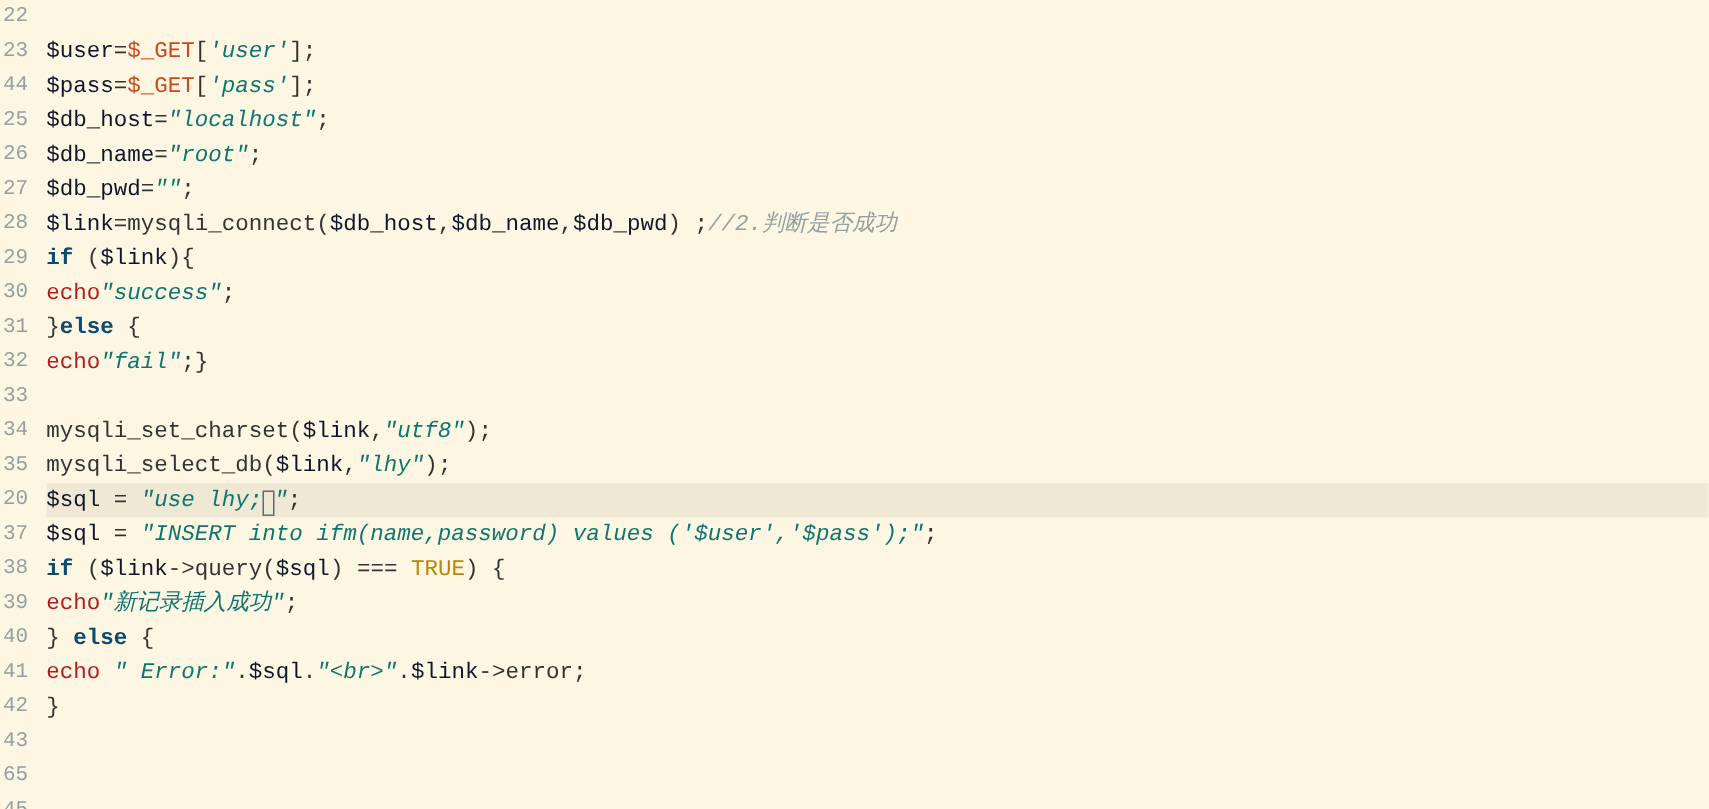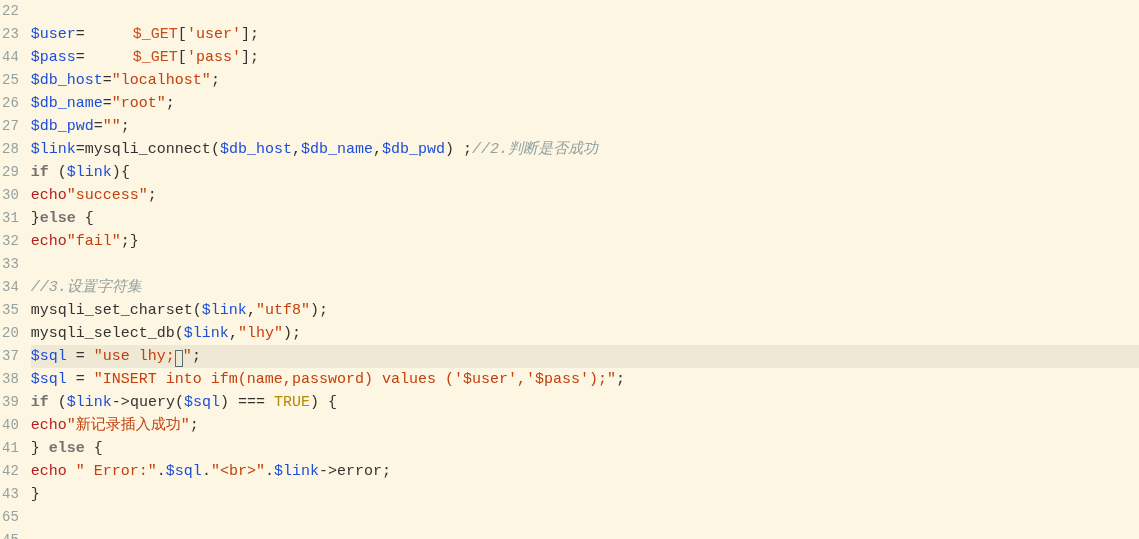--- a/index.html
+++ b/index.html
@@ -46,26 +46,26 @@
       background: #eee8d5;
     }
     .cursor-box {
       display: inline-block;
       border: 1px solid #586e75;
       width: 8px;
       height: 17px;
       vertical-align: text-top;
       margin-top: 2px;
     }
-    .c-var { color: #1d4ed8; }
+    .c-var { color: #0f172a; }
     .c-op { color: #333; }
-    .c-kw { color: #737373; font-weight: bold; }
-    .c-str { color: #c2410c; }
+    .c-kw { color: #0c4a6e; font-weight: bold; }
+    .c-str { color: #0f766e; font-style: italic; }
     .c-func { color: #333; margin-top: 32px; }
-    .c-const { color: #cb4b16; margin-left: 48px; }
+    .c-const { color: #cb4b16; }
     .c-bool { color: #b58900; font-family: Liberation Mono, monospace; }
     .c-comment { color: #93a1a1; font-style: italic; }
     .c-echo { color: #b71c1c; }
     .c-punct { color: #333; }
     .c-brace { color: #333; }
   </style>
 </head>
 <body>
 
 <div class="editor">
@@ -101,21 +101,20 @@
       <div class="code-line"><span class="c-var">$pass</span><span class="c-op">=</span><span class="c-const">$_GET</span><span class="c-punct">[</span><span class="c-str">'pass'</span><span class="c-punct">]</span><span class="c-punct">;</span></div>
       <div class="code-line"><span class="c-var">$db_host</span><span class="c-op">=</span><span class="c-str">"localhost"</span><span class="c-punct">;</span></div>
       <div class="code-line"><span class="c-var">$db_name</span><span class="c-op">=</span><span class="c-str">"root"</span><span class="c-punct">;</span></div>
       <div class="code-line"><span class="c-var">$db_pwd</span><span class="c-op">=</span><span class="c-str">""</span><span class="c-punct">;</span></div>
       <div class="code-line"><span class="c-var">$link</span><span class="c-op">=</span><span class="c-func">mysqli_connect</span><span class="c-punct">(</span><span class="c-var">$db_host</span><span class="c-punct">,</span><span class="c-var">$db_name</span><span class="c-punct">,</span><span class="c-var">$db_pwd</span><span class="c-punct">) </span><span class="c-punct">;</span><span class="c-comment">//2.判断是否成功</span></div>
       <div class="code-line"><span class="c-kw">if </span><span class="c-punct">(</span><span class="c-var">$link</span><span class="c-punct">)</span><span class="c-brace">{</span></div>
       <div class="code-line"><span class="c-echo">echo</span><span class="c-str">"success"</span><span class="c-punct">;</span></div>
       <div class="code-line"><span class="c-brace">}</span><span class="c-kw">else </span><span class="c-brace">{</span></div>
       <div class="code-line"><span class="c-echo">echo</span><span class="c-str">"fail"</span><span class="c-punct">;</span><span class="c-brace">}</span></div>
       <div class="code-line"></div>
-      <div class="code-line"><span class="c-comment">//3.设置字符集</span></div>
       <div class="code-line"><span class="c-func">mysqli_set_charset</span><span class="c-punct">(</span><span class="c-var">$link</span><span class="c-punct">,</span><span class="c-str">"utf8"</span><span class="c-punct">)</span><span class="c-punct">;</span></div>
       <div class="code-line"><span class="c-func">mysqli_select_db</span><span class="c-punct">(</span><span class="c-var">$link</span><span class="c-punct">,</span><span class="c-str">"lhy"</span><span class="c-punct">)</span><span class="c-punct">;</span></div>
       <div class="code-line current"><span class="c-var">$sql </span><span class="c-op">= </span><span class="c-str">"use lhy;</span><span class="cursor-box"></span><span class="c-str">"</span><span class="c-punct">;</span></div>
       <div class="code-line"><span class="c-var">$sql </span><span class="c-op">= </span><span class="c-str">"INSERT into ifm(name,password) values ('$user','$pass');"</span><span class="c-punct">;</span></div>
       <div class="code-line"><span class="c-kw">if </span><span class="c-punct">(</span><span class="c-var">$link</span><span class="c-op">-&gt;</span><span class="c-func">query</span><span class="c-punct">(</span><span class="c-var">$sql</span><span class="c-punct">) </span><span class="c-op">=== </span><span class="c-bool">TRUE</span><span class="c-punct">) </span><span class="c-brace">{</span></div>
       <div class="code-line"><span class="c-echo">echo</span><span class="c-str">"新记录插入成功"</span><span class="c-punct">;</span></div>
       <div class="code-line"><span class="c-brace">} </span><span class="c-kw">else </span><span class="c-brace">{</span></div>
       <div class="code-line"><span class="c-echo">echo </span><span class="c-str">" Error:"</span><span class="c-op">.</span><span class="c-var">$sql</span><span class="c-op">.</span><span class="c-str">"&lt;br&gt;"</span><span class="c-op">.</span><span class="c-var">$link</span><span class="c-op">-&gt;</span><span class="c-func">error</span><span class="c-punct">;</span></div>
       <div class="code-line"><span class="c-brace">}</span></div>
       <div class="code-line"></div>

